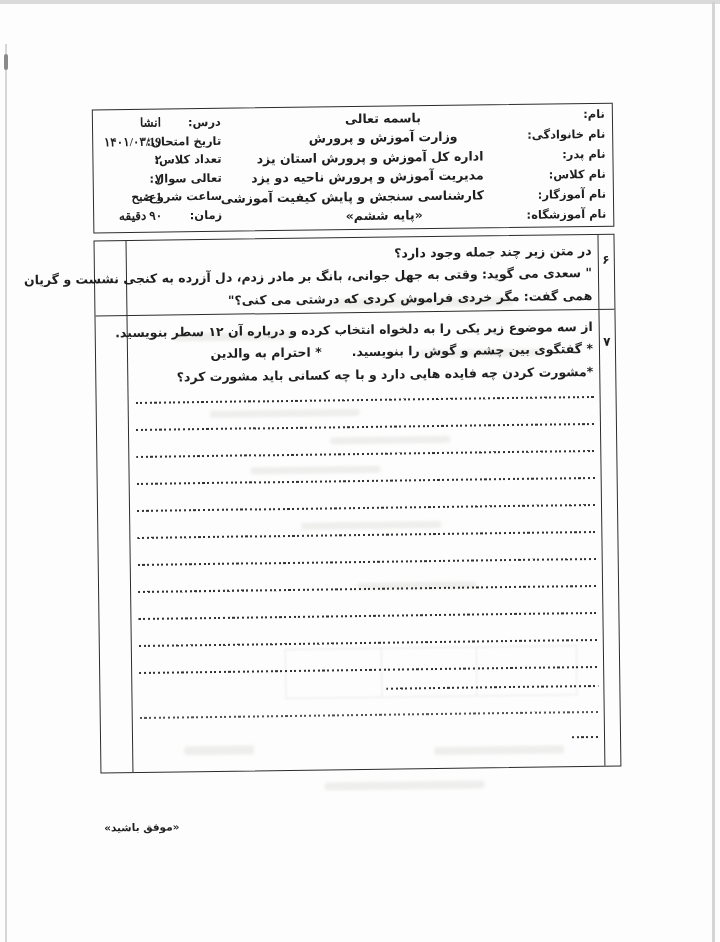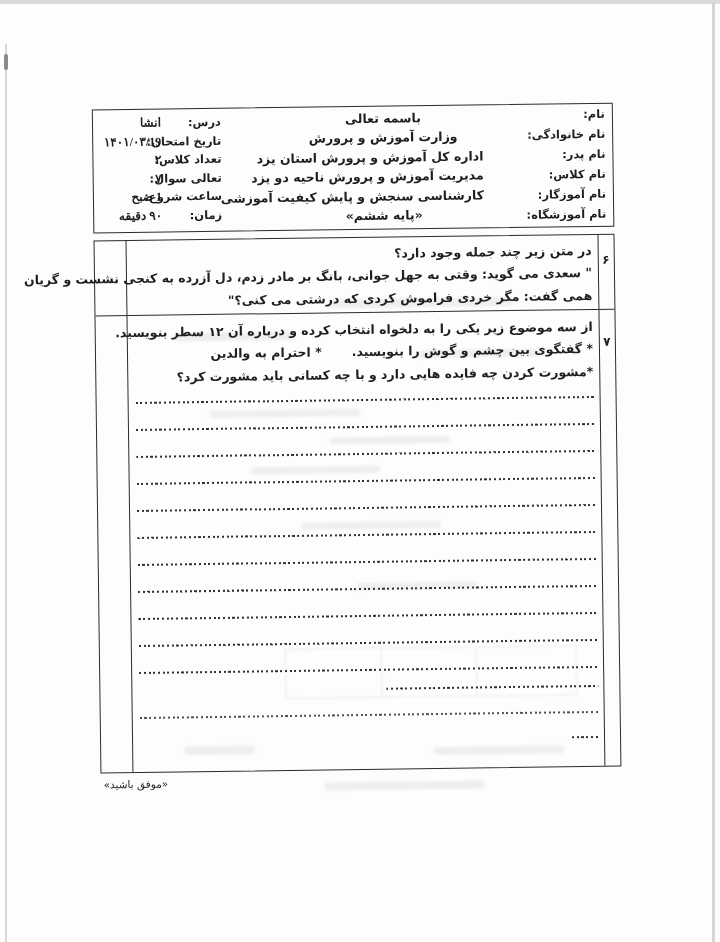--- a/index.html
+++ b/index.html
@@ -50,21 +50,21 @@
   .opts{display:flex;direction:rtl;gap:30px;}
 
   
   .dl{position:absolute;left:39px;right:21px;height:2.4px;
     background:repeating-linear-gradient(to right,#262626 0 2.1px,transparent 2.1px 4.7px);
     opacity:.95;}
   .dl-partial{left:auto;right:21px;width:212px;}
   .dl-light{opacity:.8;}
   .dl-stub{left:auto;right:21px;width:27px;}
 
-  .good-luck{position:absolute;left:99px;top:775px;font-size:10.5px;font-weight:400;direction:rtl;white-space:nowrap;}
+  .good-luck{position:absolute;left:99px;top:818px;font-size:10.5px;font-weight:700;direction:rtl;white-space:nowrap;}
 
   
   .ghost{position:absolute;background:rgba(120,115,108,0.11);filter:blur(1.8px);border-radius:3px;}
   .ghost-box{position:absolute;border:1px solid rgba(130,130,130,0.16);filter:blur(1.2px);}
   .ghost-box .gv{position:absolute;top:0;bottom:0;width:1px;background:rgba(130,130,130,0.16);}
 </style>
 </head>
 <body>
 
 <div class="edge-top"></div>

